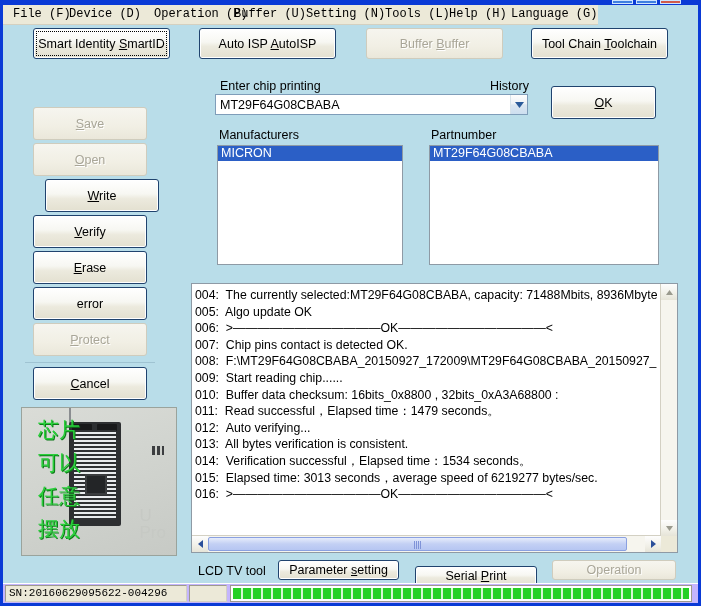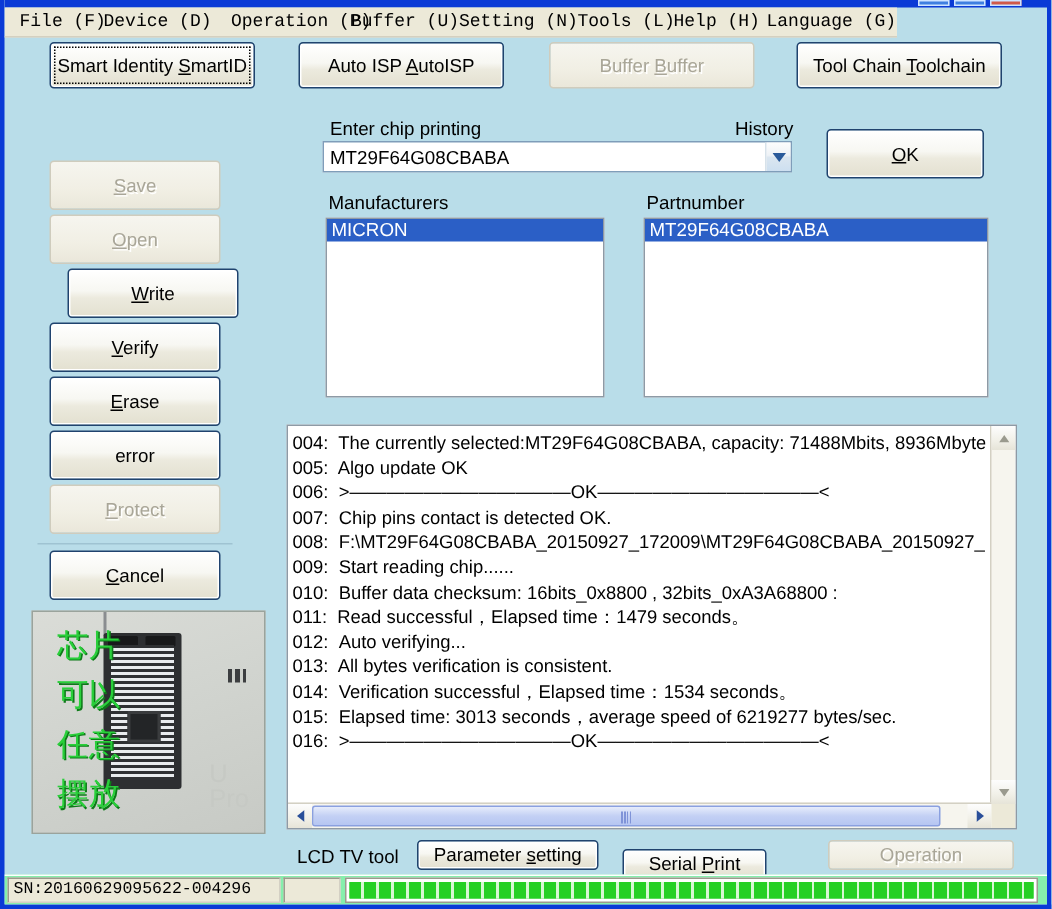--- a/index.html
+++ b/index.html
@@ -90,21 +90,21 @@
       font-family:"Liberation Sans", sans-serif;}
   .smd{position:absolute;right:12px;top:38px;width:12px;height:9px;
        background:repeating-linear-gradient(to right,#3c3e40 0 3px,#cdd0cb 3px 5px);}
   .cntext{position:absolute;left:16px;top:6px;color:#29cf3a;font-weight:normal;font-size:21px;line-height:33px;
           font-family:"DejaVu Sans", sans-serif;text-shadow:1px 1px 0 #0d7a18;}
 
   
   .divider{position:absolute;height:1px;background:#9fc3d2;}
 
   
-  .statusbar{position:absolute;left:0;bottom:0;width:695px;height:19px;background:#86efac;border-top:1px solid #fff;}
+  .statusbar{position:absolute;left:0;bottom:0;width:695px;height:19px;background:#c4b5fd;border-top:1px solid #fff;}
   .statcell{position:absolute;top:1px;height:17px;box-sizing:border-box;
             border:1px solid #d4d0c4;border-top-color:#9d9a8d;border-left-color:#9d9a8d;
             background:#ece9d8;font-family:"Liberation Mono", monospace;font-size:11px;
             line-height:15px;padding-left:3px;white-space:nowrap;overflow:hidden;}
   .progress{position:absolute;top:1px;height:17px;box-sizing:border-box;background:#fff;
             border:1px solid #9d9a8d;padding:2px;}
   .progfill{height:100%;background:
       repeating-linear-gradient(to right,#25d024 0 8px,#d7f7d3 8px 10px);
       background-color:#25d024;}
 </style>
@@ -259,21 +259,21 @@
           </svg>
       </div>
     </div>
     <div class="corner"></div>
   </div>
 
   <div class="lbl" style="left:195px;top:564px;">LCD TV tool</div>
   <div class="btn" style="left:275px;top:560px;width:121px;height:20px;">
     <span>Parameter <u>s</u>etting</span>
   </div>
-  <div class="btn" style="left:412px;top:566px;width:96px;height:20px;">
+  <div class="btn" style="left:412px;top:566px;width:122px;height:20px;">
     <span>Serial <u>P</u>rint</span>
   </div>
   <div class="btn disabled" style="left:549px;top:560px;width:124px;height:20px;">
     <span>Operation</span>
   </div>
 
   <div class="statusbar">
     <div class="statcell" style="left:2px;width:182px;">SN:20160629095622-004296</div>
     <div class="statcell" style="left:186px;width:38px;"></div>
     <div class="progress" style="left:227px;width:462px;">

